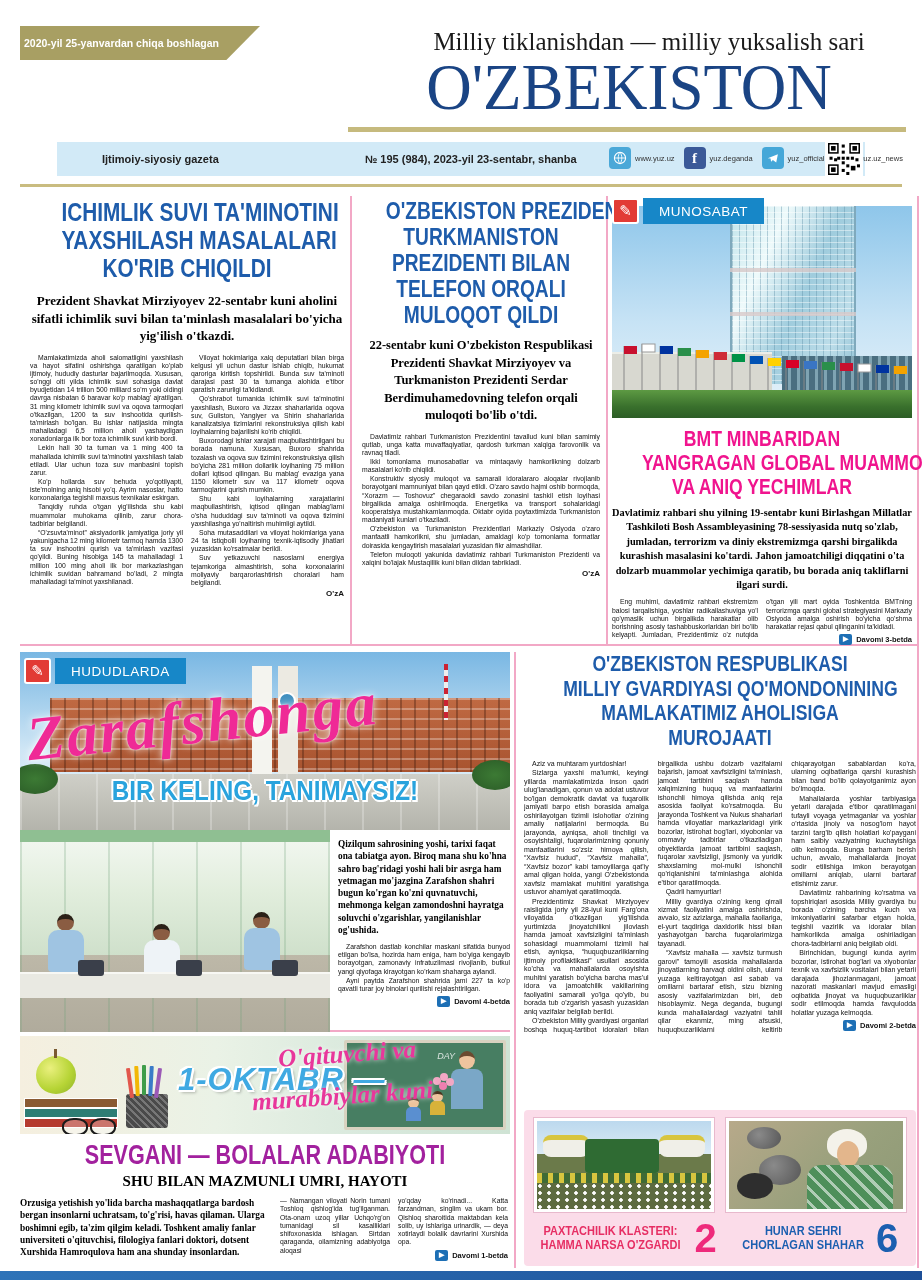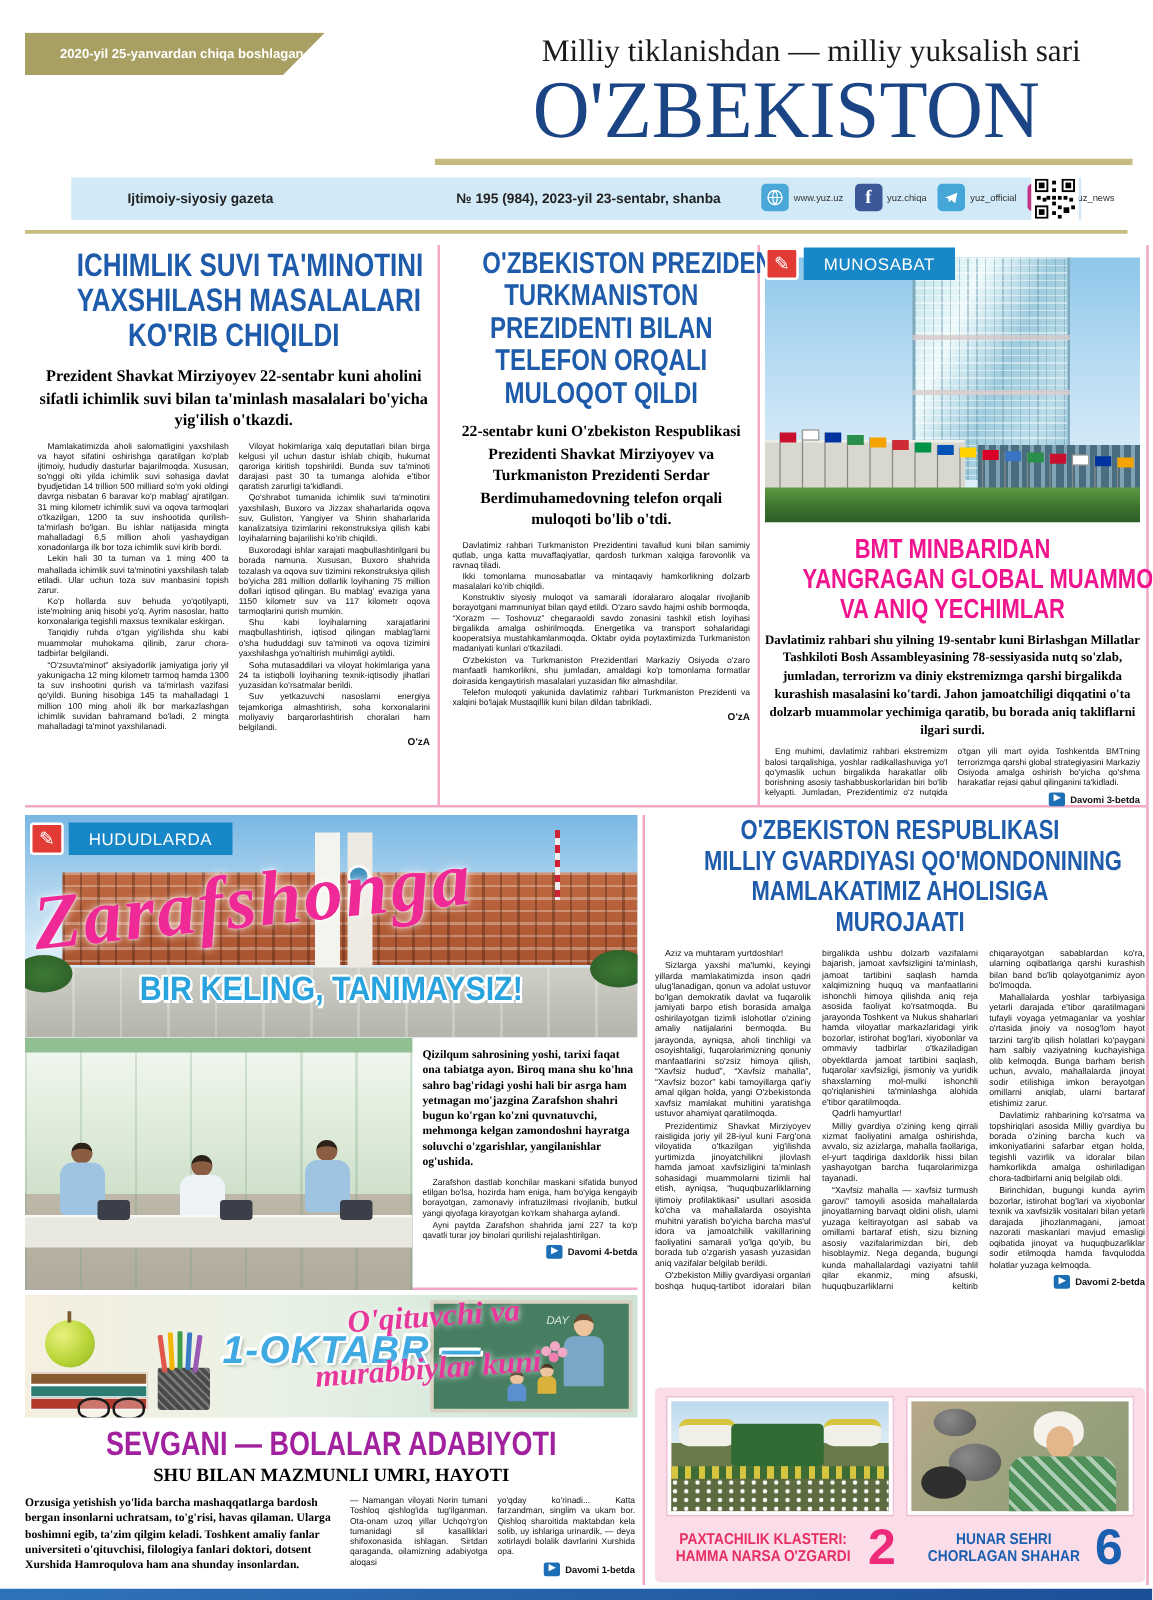--- a/index.html
+++ b/index.html
@@ -1,21 +1,21 @@
 <!DOCTYPE html>
 <html><head>
 <meta charset="utf-8">
 <style>
   html,body{margin:0;padding:0;background:#fff;}
   .page{position:relative;width:922px;height:1280px;background:#fff;overflow:hidden;
         font-family:"Liberation Sans",sans-serif;color:#1a1a1a;}
   
   .ribbon{position:absolute;left:20px;top:26px;width:240px;height:34px;background:#a89f63;
           clip-path:polygon(0 0,100% 0,86% 100%,0 100%);z-index:5;
-          color:#fff;font-weight:bold;font-size:10.5px;line-height:34px;padding-left:28px;box-sizing:border-box;}
+          color:#fff;font-weight:bold;font-size:10.5px;line-height:34px;padding-left:4px;box-sizing:border-box;}
   .yangi-box{position:absolute;left:57px;top:50px;width:282px;height:92px;background:#1d4f97;z-index:2;
              display:flex;align-items:center;justify-content:center;}
   .yangi-box .t{font-family:"Liberation Serif",serif;font-size:64px;color:#fff;letter-spacing:2px;transform:scaleY(1.08);}
   .slogan{position:absolute;left:386px;top:28px;width:526px;text-align:center;
           font-family:"Liberation Serif",serif;font-size:25px;color:#1a1a1a;}
   .ozb{position:absolute;left:346px;top:50px;width:566px;text-align:center;
        font-family:"Liberation Serif",serif;font-size:63px;color:#1a4484;transform:scaleY(1.04);transform-origin:top;}
   .ozb-rule{position:absolute;left:348px;top:127px;width:558px;height:5px;background:#c6ba7e;}
   .infobar{position:absolute;left:57px;top:142px;width:808px;height:34px;background:#d2eaf7;}
   .infobar .sub{position:absolute;left:45px;top:0;line-height:34px;font-weight:bold;font-size:11px;color:#222;}
@@ -194,21 +194,21 @@
         <span class="ic globe">
           <svg width="16" height="16" viewBox="0 0 20 20">
               <circle cx="10" cy="10" r="7" fill="none" stroke="#fff" stroke-width="1.4"></circle>
               <path d="M3 10h14M10 3c3 3 3 11 0 14M10 3c-3 3-3 11 0 14" stroke="#fff" fill="none" stroke-width="1.1"></path>
             </svg>
         </span>
         <span class="lb">www.yuz.uz</span>
       </span>
       <span class="soc">
         <span class="ic fb">f</span>
-        <span class="lb">yuz.chiqa</span>
+        <span class="lb">yuz.deganda</span>
       </span>
       <span class="soc">
         <span class="ic tg">
           <svg width="14" height="14" viewBox="0 0 20 20">
               <path d="M2.5 10.2l14.5-5.7-2.4 12-4.8-3.6-2.5 2.4-.8-4.5z" fill="#fff"></path>
             </svg>
         </span>
         <span class="lb">yuz_official</span>
       </span>
       <span class="soc">

